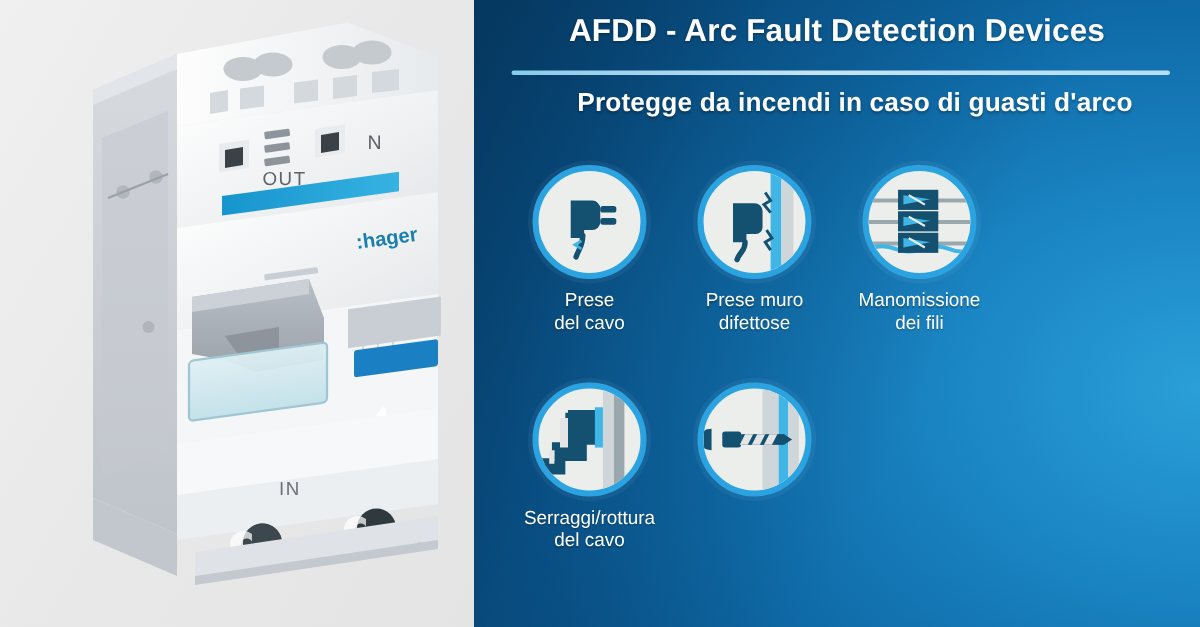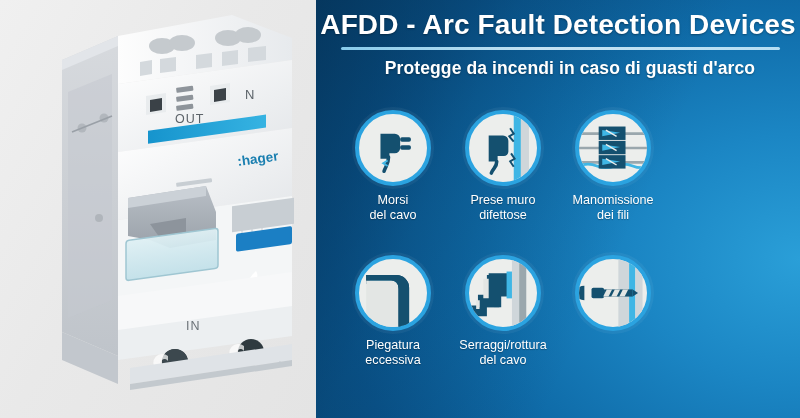--- a/index.html
+++ b/index.html
@@ -29,21 +29,21 @@
   .blue-panel::after{
     content:""; position:absolute; inset:0;
     background:linear-gradient(115deg, rgba(4,48,84,.72) 0%, rgba(6,60,100,.30) 30%, rgba(0,0,0,0) 62%);
     pointer-events:none;
   }
   .blue-inner{ position:relative; z-index:2; width:100%; height:100%; }
 
   .title{
     position:absolute; left:0; right:0; top:9px;
     text-align:center; color:#ffffff;
-    font-size:28px; font-weight:bold; letter-spacing:.1px;
+    font-size:21px; font-weight:bold; letter-spacing:.1px;
     text-shadow:0 1px 2px rgba(0,0,0,.35);
     white-space:nowrap;
   }
   .divider{
     position:absolute; left:25px; right:20px; top:47px; height:3px;
     background:linear-gradient(90deg,#8fd3f2 0%,#cfeaf8 45%,#bfe4f7 100%);
     border-radius:2px; opacity:.95;
   }
   .subtitle{
     position:absolute; left:0; right:0; top:58px;
@@ -224,21 +224,21 @@
             <div class="circle">
               <svg viewBox="0 0 76 76">
                 <path d="M24,22 h16 a6,6 0 0 1 6,6 v10 a6,6 0 0 1 -6,6 h-6 v6 h-10 z" fill="#14506f"></path>
                 <rect x="46" y="26" width="12" height="5" rx="2" fill="#14506f"></rect>
                 <rect x="46" y="35" width="12" height="5" rx="2" fill="#14506f"></rect>
                 <path d="M33,48 C33,56 30,58 28,64" stroke="#14506f" stroke-width="4" fill="none" stroke-linecap="round"></path>
                 <path d="M32,52 l-5,3 l5,3" stroke="#3fb6e5" stroke-width="2" fill="none"></path>
               </svg>
             </div>
             <div class="cap">
-              <span>Morsi</span><br>
+              <span>Prese</span><br>
               <span>del cavo</span>
             </div>
           </div>
 
           <div class="cell">
             <div class="circle">
               <svg viewBox="0 0 76 76">
                 <rect x="50" y="0" width="8" height="76" fill="#3fb6e5"></rect>
                 <rect x="58" y="0" width="9" height="76" fill="#cfd6da"></rect>
                 <path d="M22,24 h16 a6,6 0 0 1 6,6 v12 a5,5 0 0 1 -5,5 h-7 v6 h-10 z" fill="#14506f"></path>
@@ -282,34 +282,20 @@
             <div class="cap">
               <span>Manomissione</span><br>
               <span>dei fili</span>
             </div>
           </div>
         </div>
 
         <div class="row row2">
           <div class="grid-pad"></div>
 
-          <div class="cell">
-            <div class="circle">
-              <svg viewBox="0 0 76 76">
-                <path d="M8,18 h34 a14,14 0 0 1 14,14 v44 h-12 v-42 a6,6 0 0 0 -6,-6 h-30 z" fill="#14506f"></path>
-                <path d="M12,24 h30 a8,8 0 0 1 8,8 v44 h-4 v-44 a6,6 0 0 0 -6,-6 h-28 z" fill="#3fb6e5" opacity=".85"></path>
-                <path d="M8,24 h28 a8,8 0 0 1 8,8 v44 h-36 z" fill="#e3e6e4"></path>
-                <path d="M44,32 a8,8 0 0 0 -8,-8 h-28 v-6 h34 a14,14 0 0 1 14,14 v44 h-12 z" fill="#14506f"></path>
-              </svg>
-            </div>
-            <div class="cap">
-              <span>Piegatura</span><br>
-              <span>eccessiva</span>
-            </div>
-          </div>
 
 
           <div class="cell">
             <div class="circle">
               <svg viewBox="0 0 76 76">
                 <rect x="56" y="0" width="8" height="76" fill="#9aa7ad"></rect>
                 <rect x="48" y="0" width="8" height="76" fill="#cfd6da"></rect>
                 <path d="M20,18 h22 v22 h-8 v14 h-16 v8 h-18 v-10 h10 v-12 h10 z" fill="#14506f"></path>
                 <path d="M16,22 h20 v18 h-8 v14 h-16 v8 h-12 v-4 h8 v-12 h8 z" fill="#e3e6e4"></path>
                 <path d="M22,16 h20 a4,4 0 0 1 4,4 v22 h-10 v12 h-16 v10 h-20 v-8 h12 v-12 h10 z" fill="#14506f"></path>

